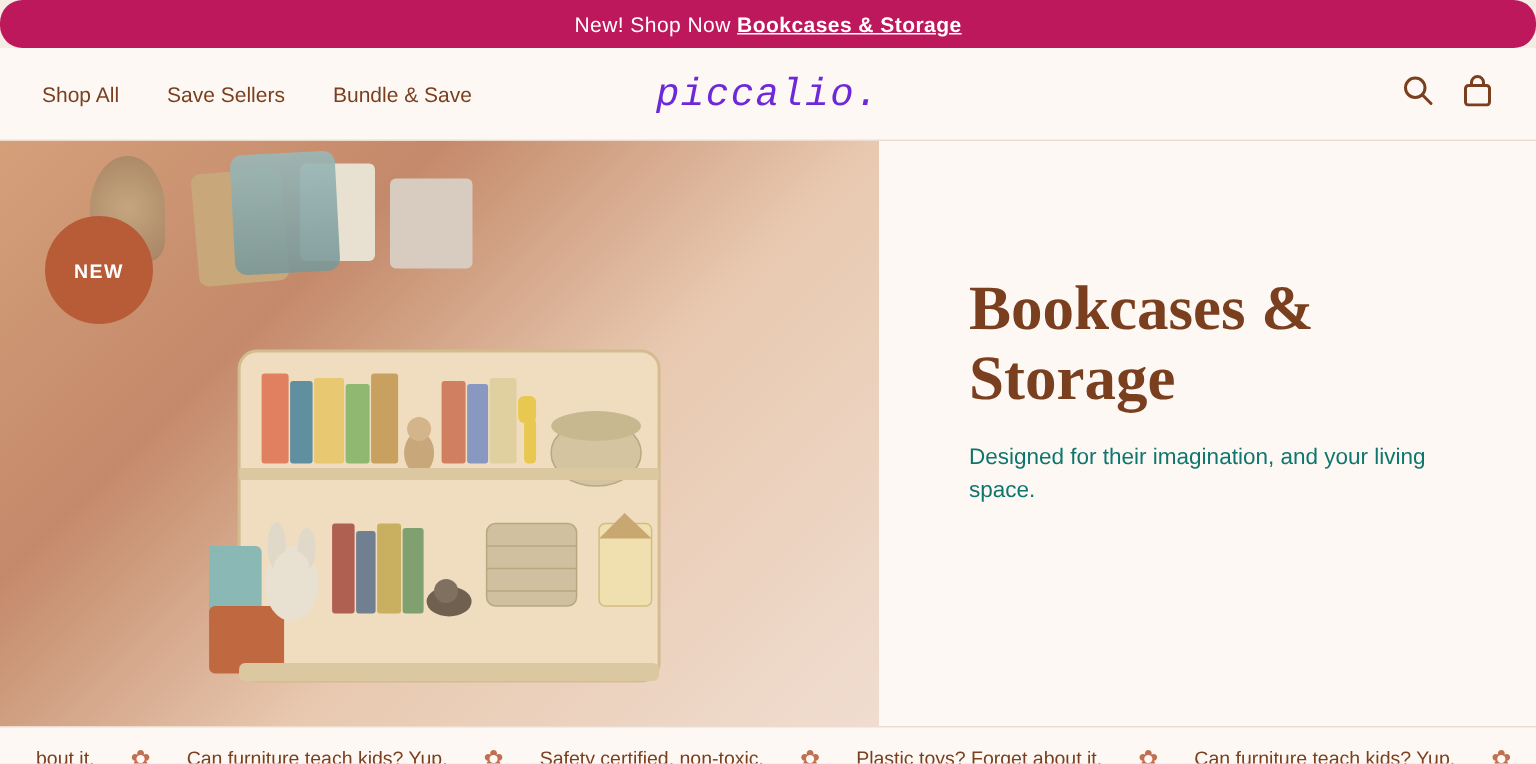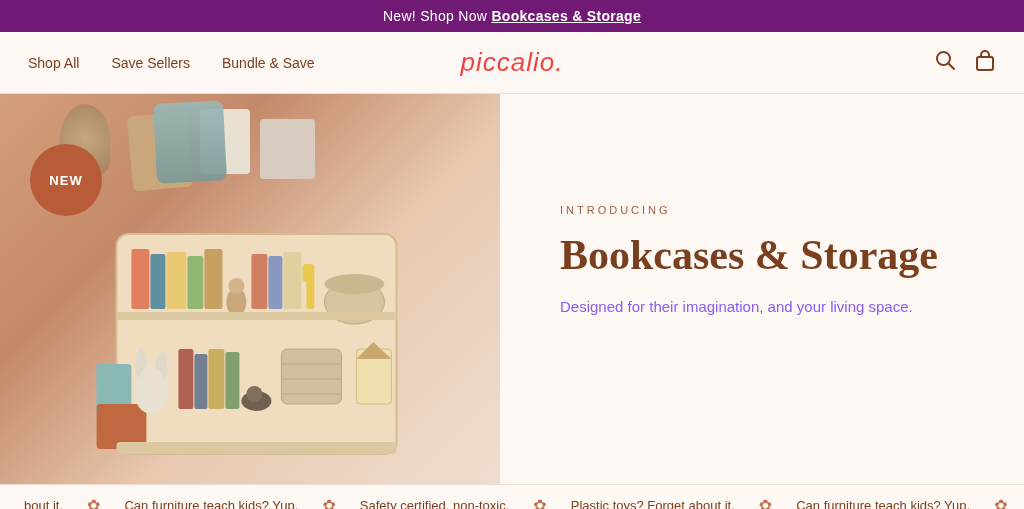--- a/index.html
+++ b/index.html
@@ -1,26 +1,27 @@
 <!DOCTYPE html>
 <html><head>
   <meta charset="utf-8">
   <style>
     * { margin: 0; padding: 0; box-sizing: border-box; }
     body { width: 1024px; height: 509px; overflow: hidden; font-family: 'Georgia', serif; background: #f5ede3; }
 
     
     #top-banner {
-      background: #701a75;
+      background: #be185d;
       color: #fff;
       text-align: center;
       padding: 8px 0;
       font-size: 14px;
       font-family: Arial, sans-serif;
       letter-spacing: 0.3px;
+      border-radius: 15px;
     }
     #top-banner a {
       color: #fff;
       text-decoration: underline;
       font-weight: 600;
     }
 
     
     #nav {
       display: flex;
@@ -37,22 +38,22 @@
     }
     #nav-left a, #nav-right-links a {
       font-family: Arial, sans-serif;
       font-size: 14px;
       color: #7a3f1e;
       text-decoration: none;
       font-weight: 500;
     }
     #logo {
       font-size: 26px;
-      color: #ef4444;
-      font-family: Liberation Sans, sans-serif;
+      color: #6d28d9;
+      font-family: Liberation Mono, monospace;
       font-style: normal;
       letter-spacing: 1px;
       position: absolute;
       left: 50%;
       transform: translateX(-50%);
     }
     #logo span { font-style: italic; }
     #nav-icons {
       display: flex;
       gap: 18px;
@@ -63,21 +64,21 @@
       font-size: 20px;
       cursor: pointer;
     }
 
     
     #hero {
       display: flex;
       height: 390px;
     }
     #hero-left {
-      width: 500px;
+      width: 586px;
       position: relative;
       background: #d9a88a;
       overflow: hidden;
     }
     #hero-image-placeholder {
       width: 100%;
       height: 100%;
       position: relative;
       background: linear-gradient(135deg, #d4a07a 0%, #c4896a 30%, #e8c9b0 60%, #f0ddd0 100%);
     }
@@ -128,21 +129,21 @@
       font-size: 42px;
       color: #7a3f1e;
       font-weight: 700;
       line-height: 1.1;
       margin-bottom: 18px;
       font-family: 'Georgia', serif;
     }
     #hero-subtitle {
       font-family: Arial, sans-serif;
       font-size: 15px;
-      color: #8b5cf6;
+      color: #0f766e;
       margin-bottom: 56px;
       line-height: 1.5;
     }
     #shop-now-btn {
       display: inline-block;
       background: #7a3f1e;
       color: #fff;
       font-family: Arial, sans-serif;
       font-size: 16px;
       font-weight: 600;
@@ -292,21 +293,20 @@
         <rect x="20" y="248" width="280" height="12" rx="4" fill="#dcc8a0"></rect>
       </svg>
     </div>
 
     <div id="new-badge">
       <span>NEW</span>
     </div>
   </div>
 
   <div id="hero-right">
-    <div id="intro-label">INTRODUCING</div>
     <h1 id="hero-title">Bookcases &amp; Storage</h1>
     <p id="hero-subtitle">Designed for their imagination, and your living space.</p>
   </div>
 </div>
 
 <div id="ticker">
   <div id="ticker-track">
 
     <span class="ticker-item">bout it.</span>
     <span class="ticker-dot">✿</span>

